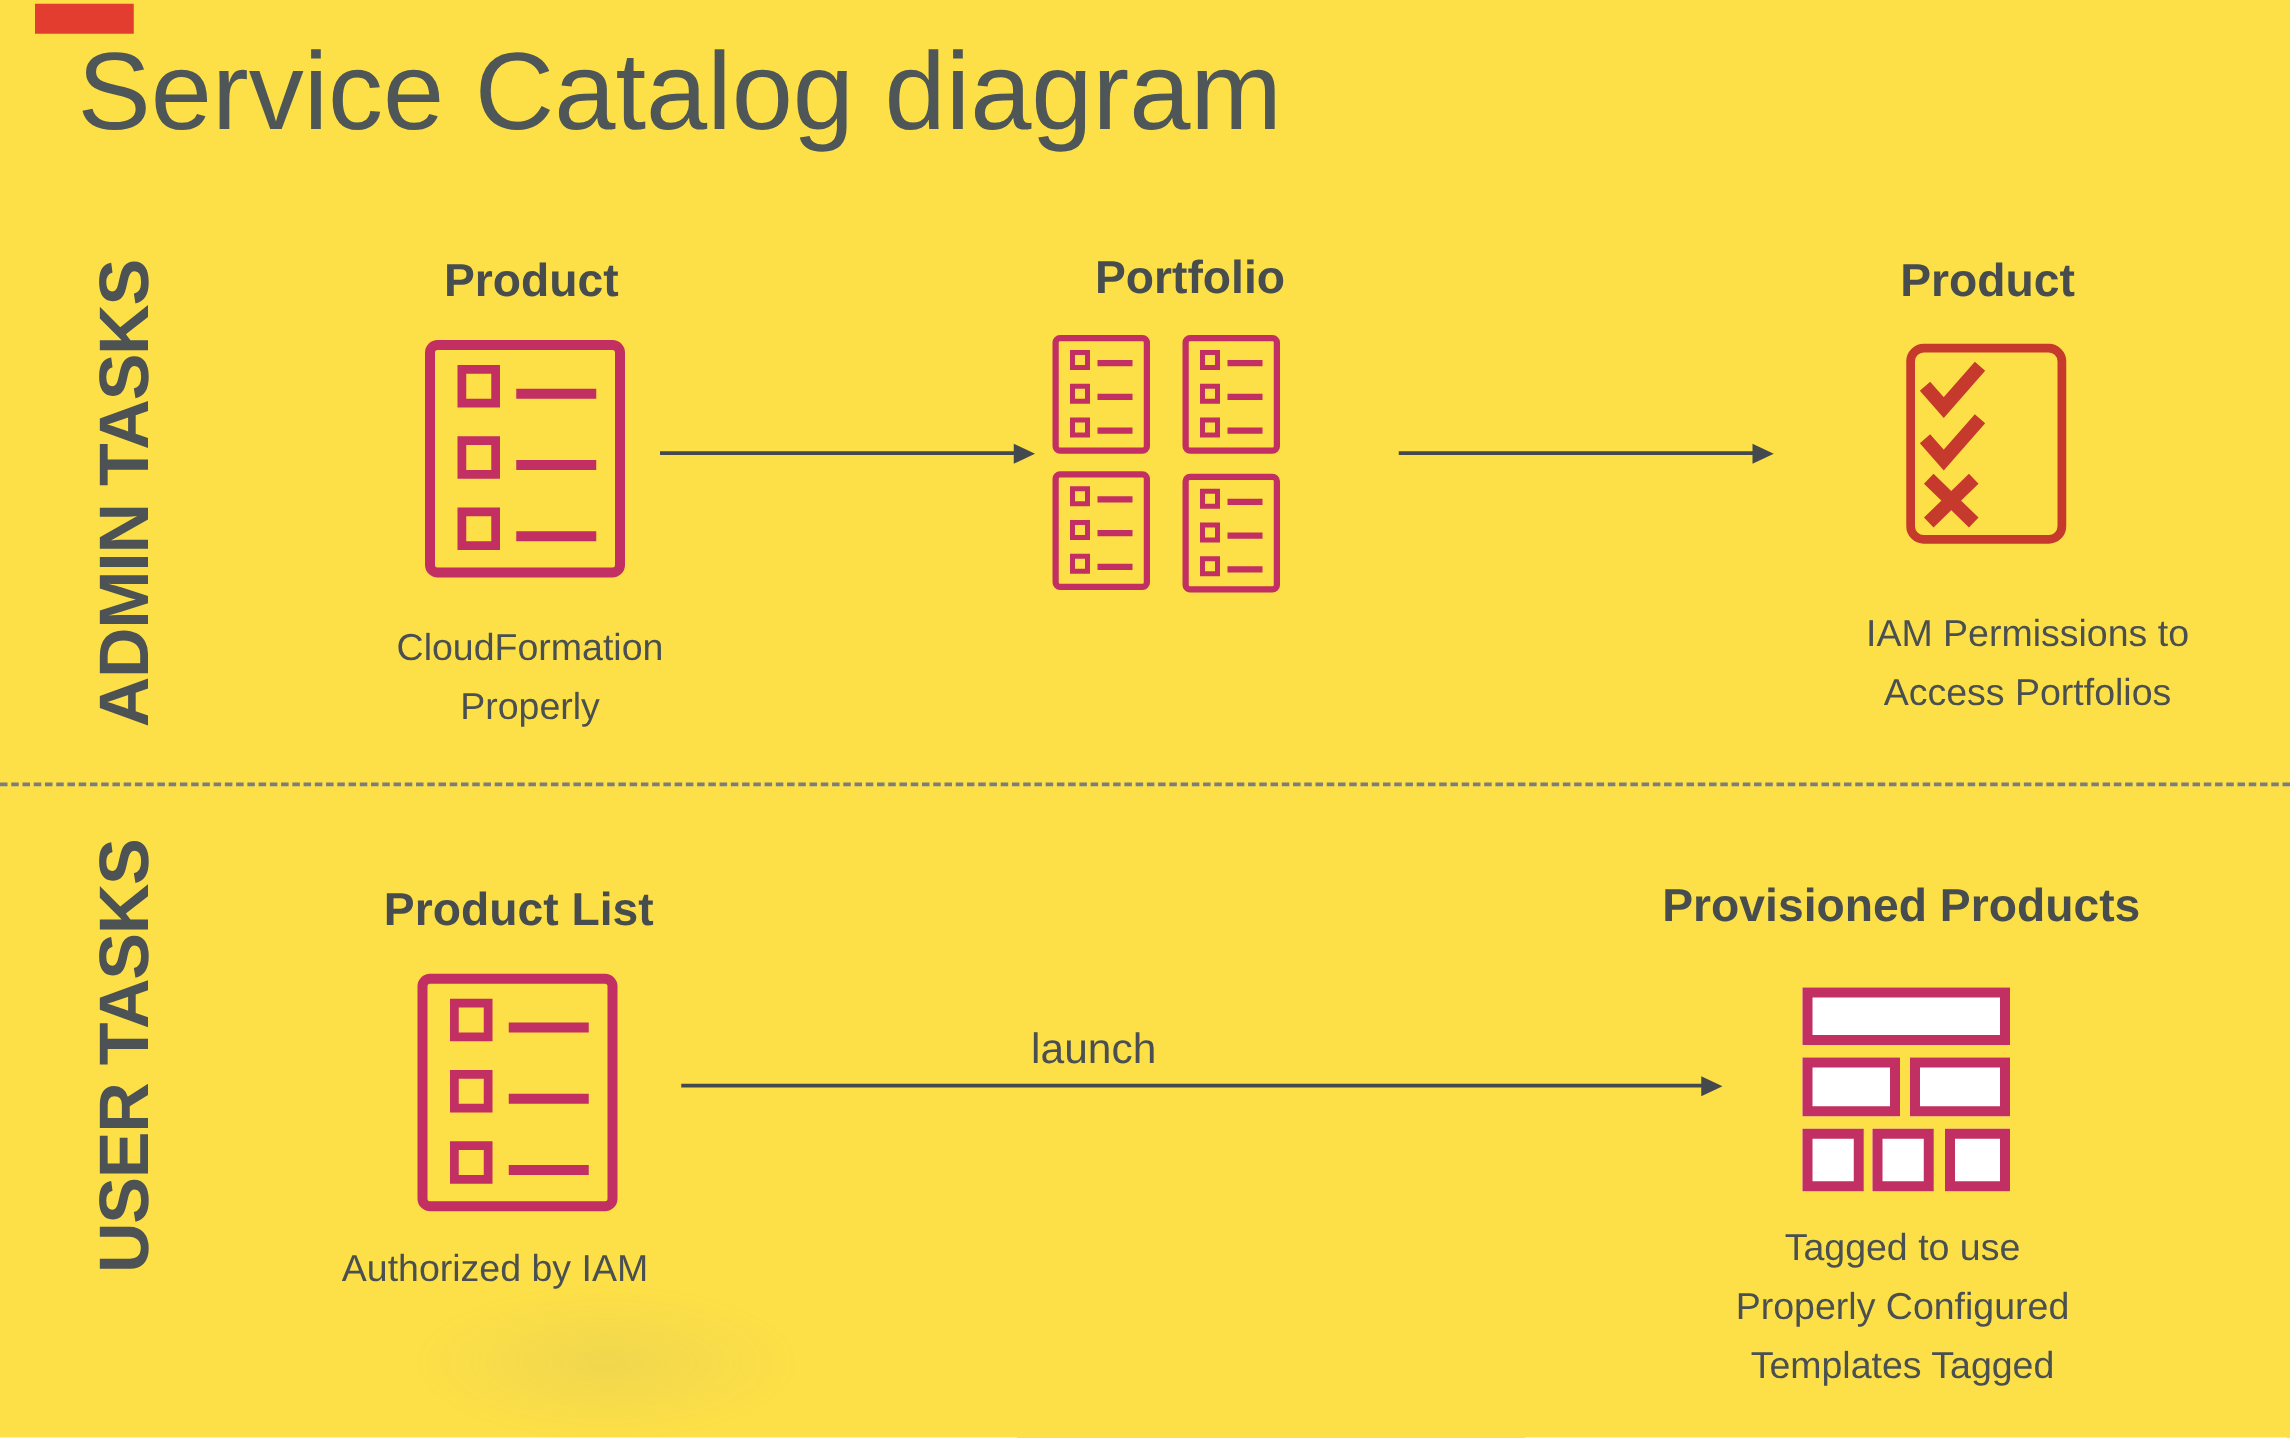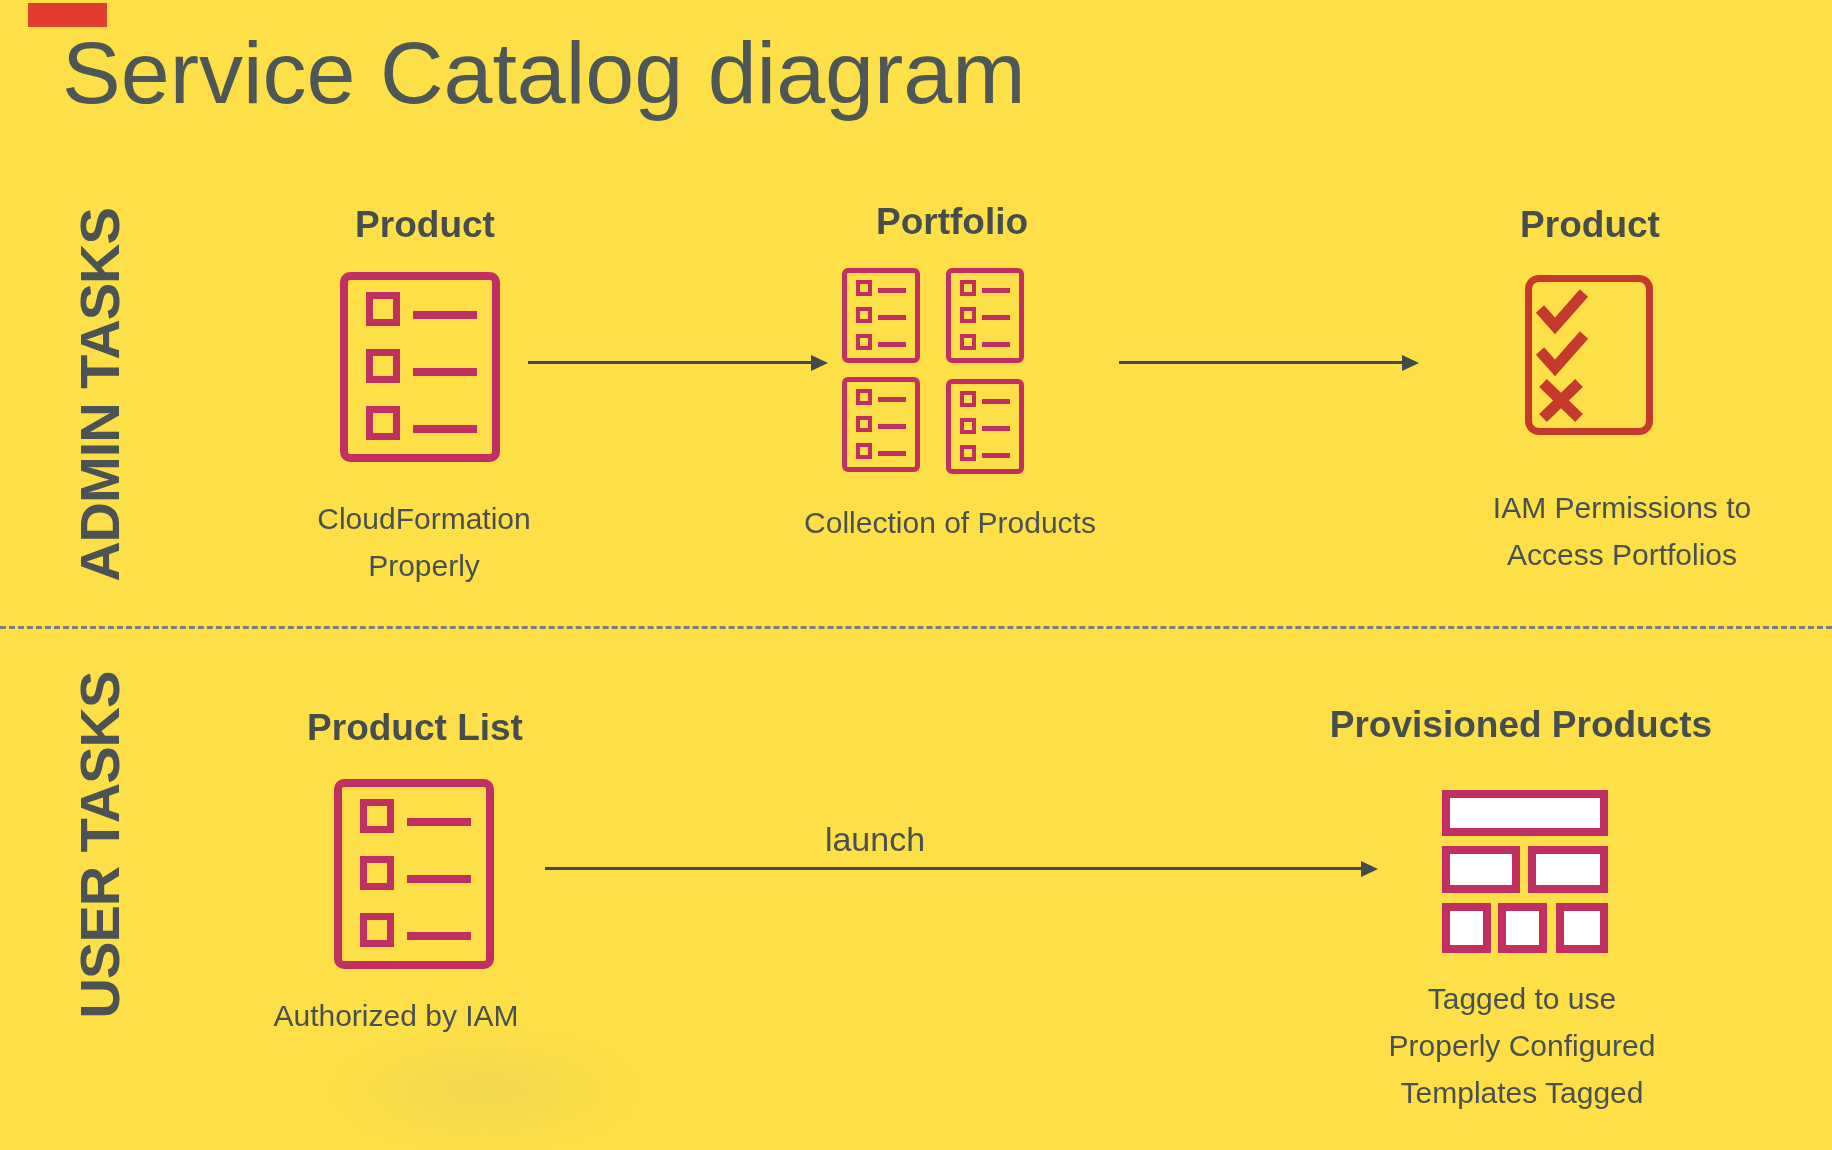--- a/index.html
+++ b/index.html
@@ -148,23 +148,20 @@
       <div class="doc-row">
           <span class="doc-sq"></span>
           <span class="doc-bar"></span>
         </div>
       <div class="doc-row">
           <span class="doc-sq"></span>
           <span class="doc-bar"></span>
         </div>
     </div>
   </div>
-  <div class="caption" style="left:950px; top:499px;">
-    <div>Collection of Products</div>
-  </div>
 
   <div class="arrow-line" style="left:1119px; top:361px; width:284px;"></div>
   <div class="arrow-head" style="left:1402px; top:355px;"></div>
 
   <div class="item-label" style="left:1590px; top:204px;">Product</div>
   <div class="checklist" style="left:1525px; top:275px;">
     <svg width="114" height="146" viewBox="0 0 114 146">
       <path d="M8 27 L23 44 L52 11" stroke="#c53a2c" stroke-width="11" fill="none"></path>
       <path d="M8 69 L23 86 L52 53" stroke="#c53a2c" stroke-width="11" fill="none"></path>
       <path d="M11 101 L47 136 M47 101 L11 136" stroke="#c53a2c" stroke-width="11" fill="none"></path>

